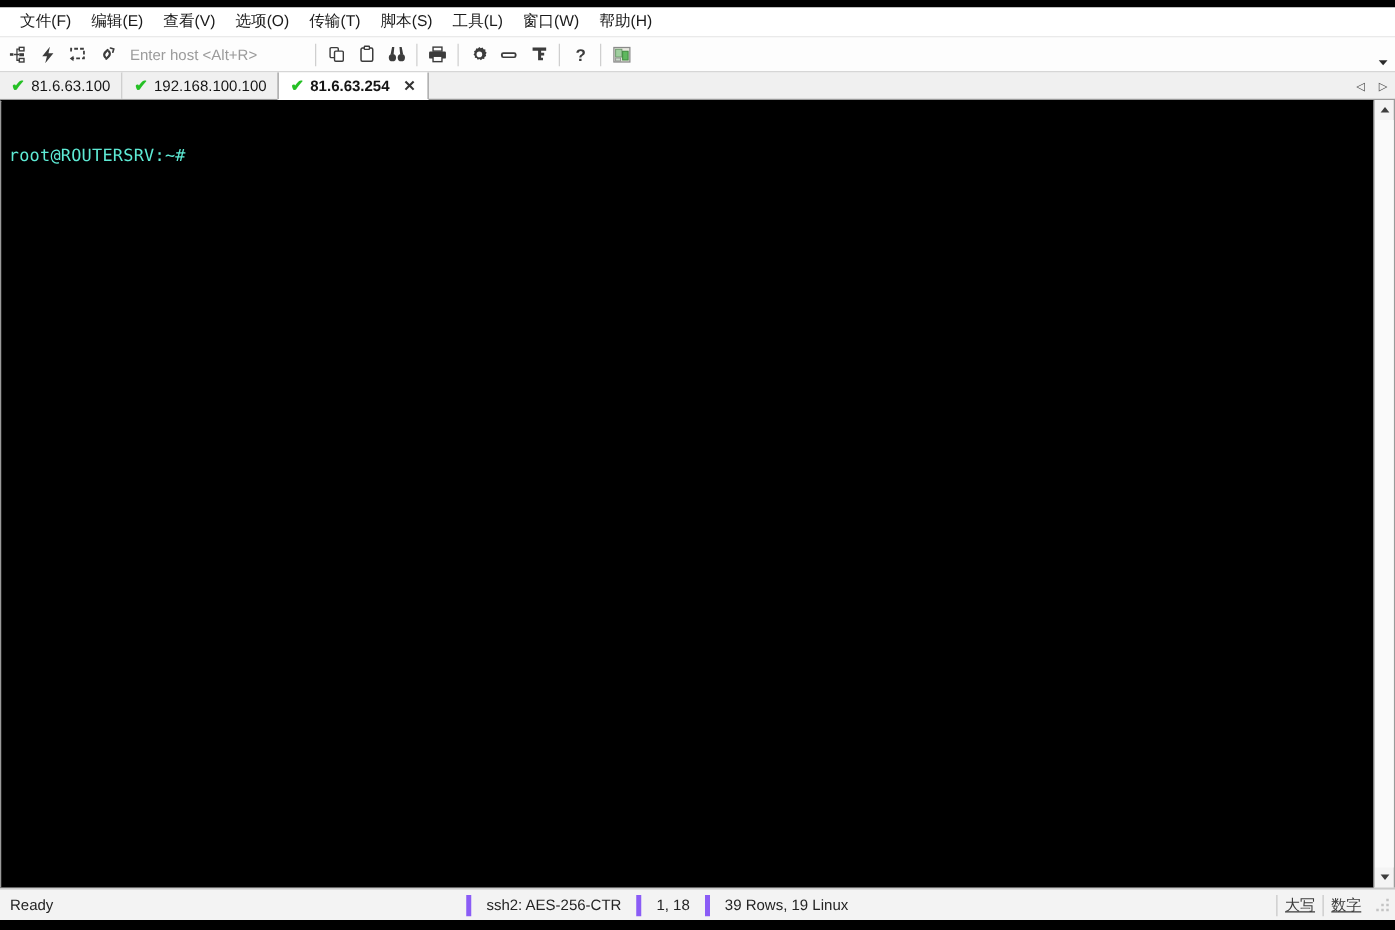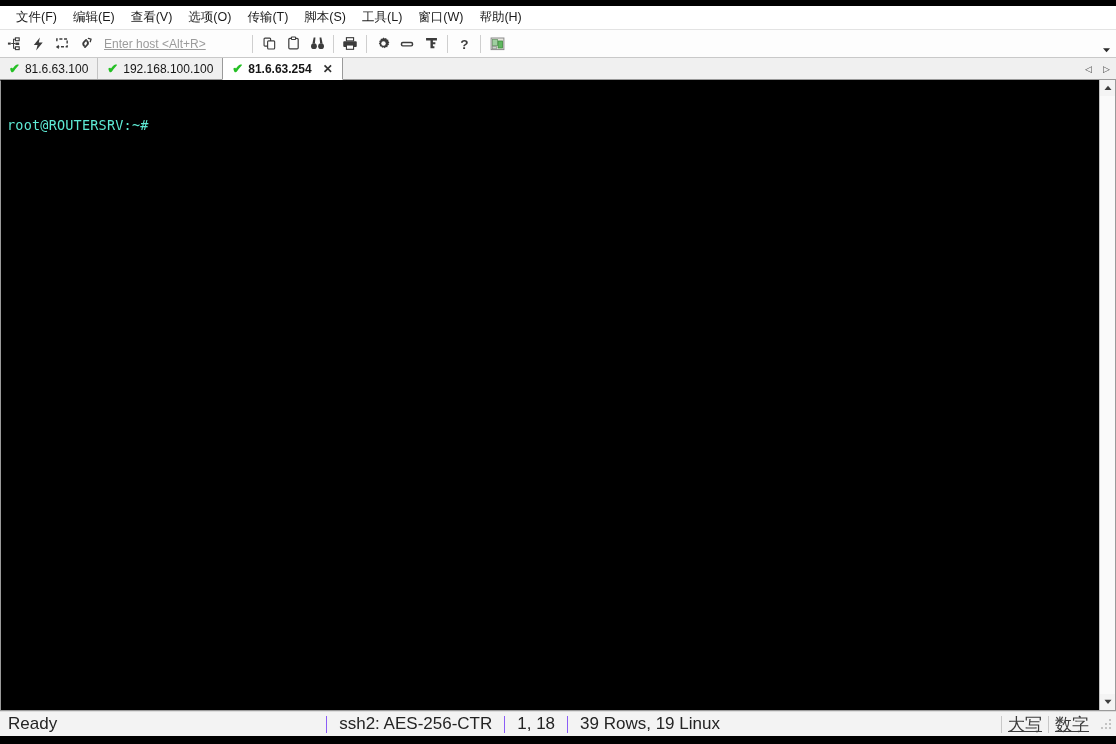--- a/index.html
+++ b/index.html
@@ -50,21 +50,20 @@
   .tb-sep {
     width: 1px; height: 18px; background: #cfcfcf;
     margin: 0 4px; flex: none;
   }
   .host-input {
     flex: none; width: 150px; height: 20px;
     border: none; outline: none; background: transparent;
     font-family: "Liberation Sans", sans-serif;
     font-size: 12px; color: #9b9b9b;
     padding-left: 6px;
-    text-decoration: underline;
   }
   .host-input::placeholder { color: #9b9b9b; }
   .tb-overflow {
     position: absolute; right: 4px; bottom: 4px;
     width: 12px; height: 12px;
     display: flex; align-items: flex-end; justify-content: center;
     cursor: default;
   }
 
   
@@ -142,28 +141,28 @@
     display: flex; align-items: center; justify-content: center;
     font-size: 9px; color: #3d3d3d; cursor: default;
   }
   .sb-track { flex: 1 1 auto; width: 15px; background: #fafafa; }
 
   
   .statusbar {
     height: 25px; flex: none;
     background: #f3f3f3;
     display: flex; align-items: center;
-    font-size: 17px; color: #242424;
+    font-size: 12px; color: #242424;
     border-top: 1px solid #dcdcdc;
   }
   .sb-ready { padding-left: 8px; }
   .sb-cell {
     height: 17px; display: flex; align-items: center;
     padding: 0 12px;
-    border-left: 1px solid #8b5cf6;
+    border-left: 4px solid #8b5cf6;
     white-space: nowrap;
   }
   .sb-spacer { flex: 1 1 auto; }
   .sb-ind {
     height: 17px; display: flex; align-items: center;
     padding: 0 6px; color: #3c3c3c;
     border-left: 1px solid #c8c8c8;
     text-decoration: underline;
   }
   .sb-grip {

